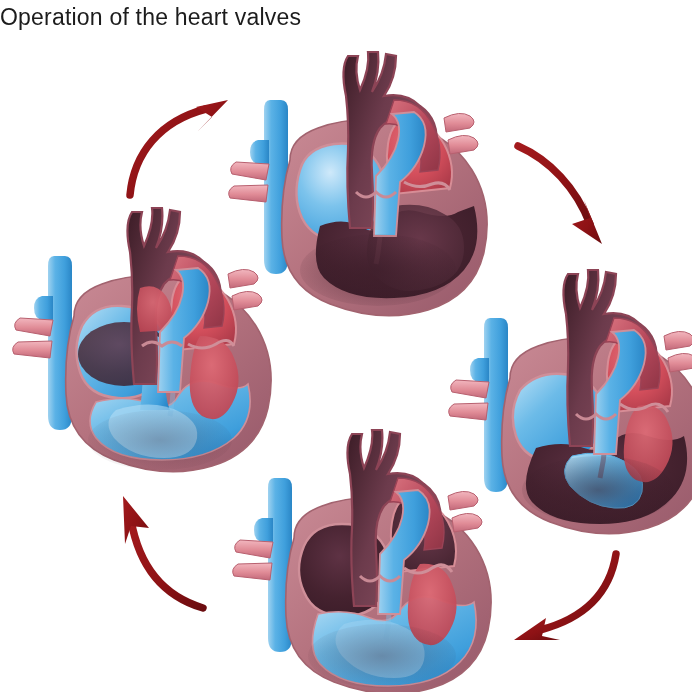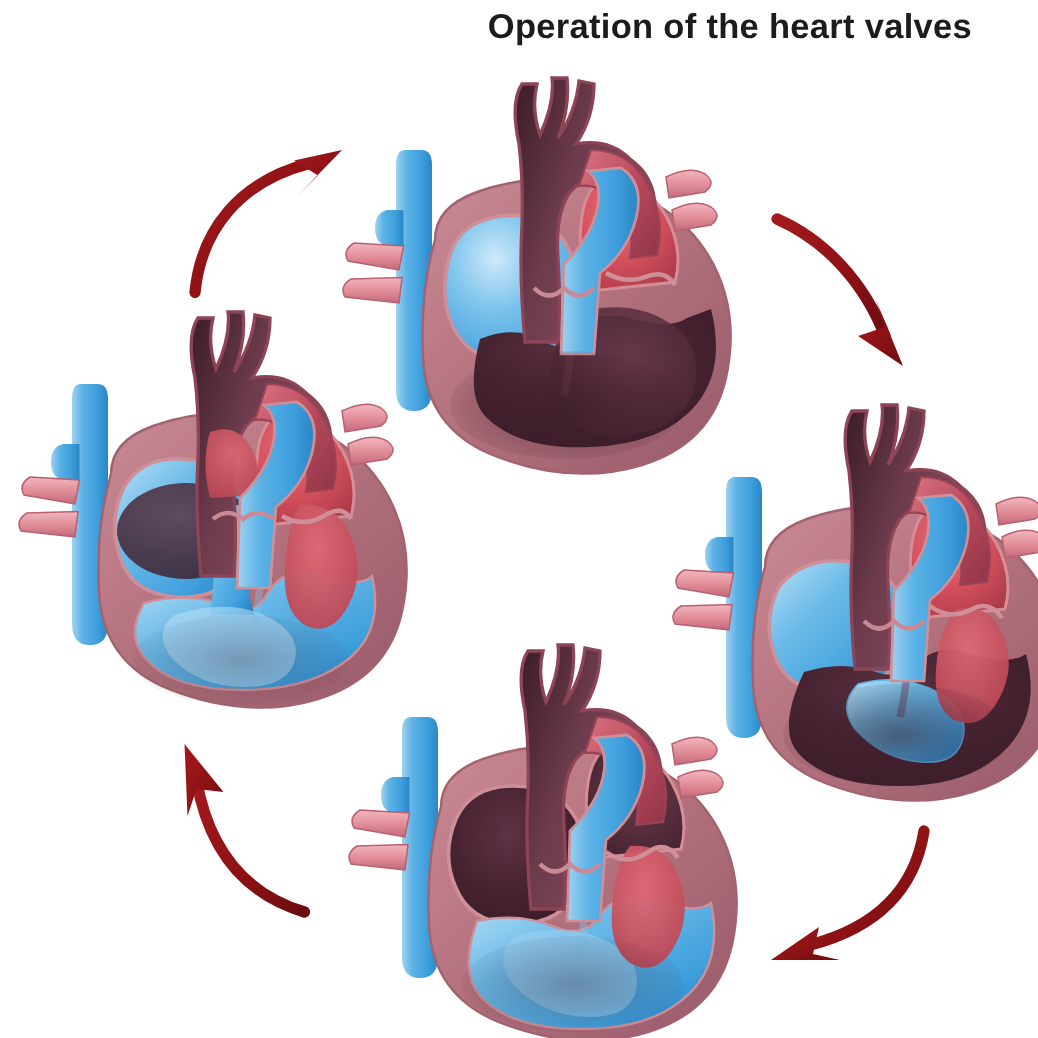--- a/index.html
+++ b/index.html
@@ -1,20 +1,20 @@
 <!DOCTYPE html>
 <html><head>
 <meta charset="utf-8">
 <style>
   html,body{margin:0;padding:0;background:#ffffff;}
   body{width:692px;height:692px;overflow:hidden;
        font-family:"Liberation Sans","DejaVu Sans",sans-serif;}
   #stage{position:relative;width:692px;height:692px;background:#ffffff;}
-  #title{position:absolute;left:0;top:4px;width:648px;text-align:right;
-         font-size:23px;color:#1c1c1c;letter-spacing:.2px;font-weight:700;}
+  #title{position:absolute;left:0;top:4px;width:648px;text-align:left;
+         font-size:23px;color:#1c1c1c;letter-spacing:.2px;font-weight:400;}
   .heart{position:absolute;width:280px;height:280px;}
   .heart svg{width:100%;height:100%;display:block;}
   .arrow{position:absolute;}
   .arrow svg{display:block;width:100%;height:100%;}
 </style>
 </head>
 <body>
 
 <div id="stage" style="background: rgb(255, 255, 255);">
 

